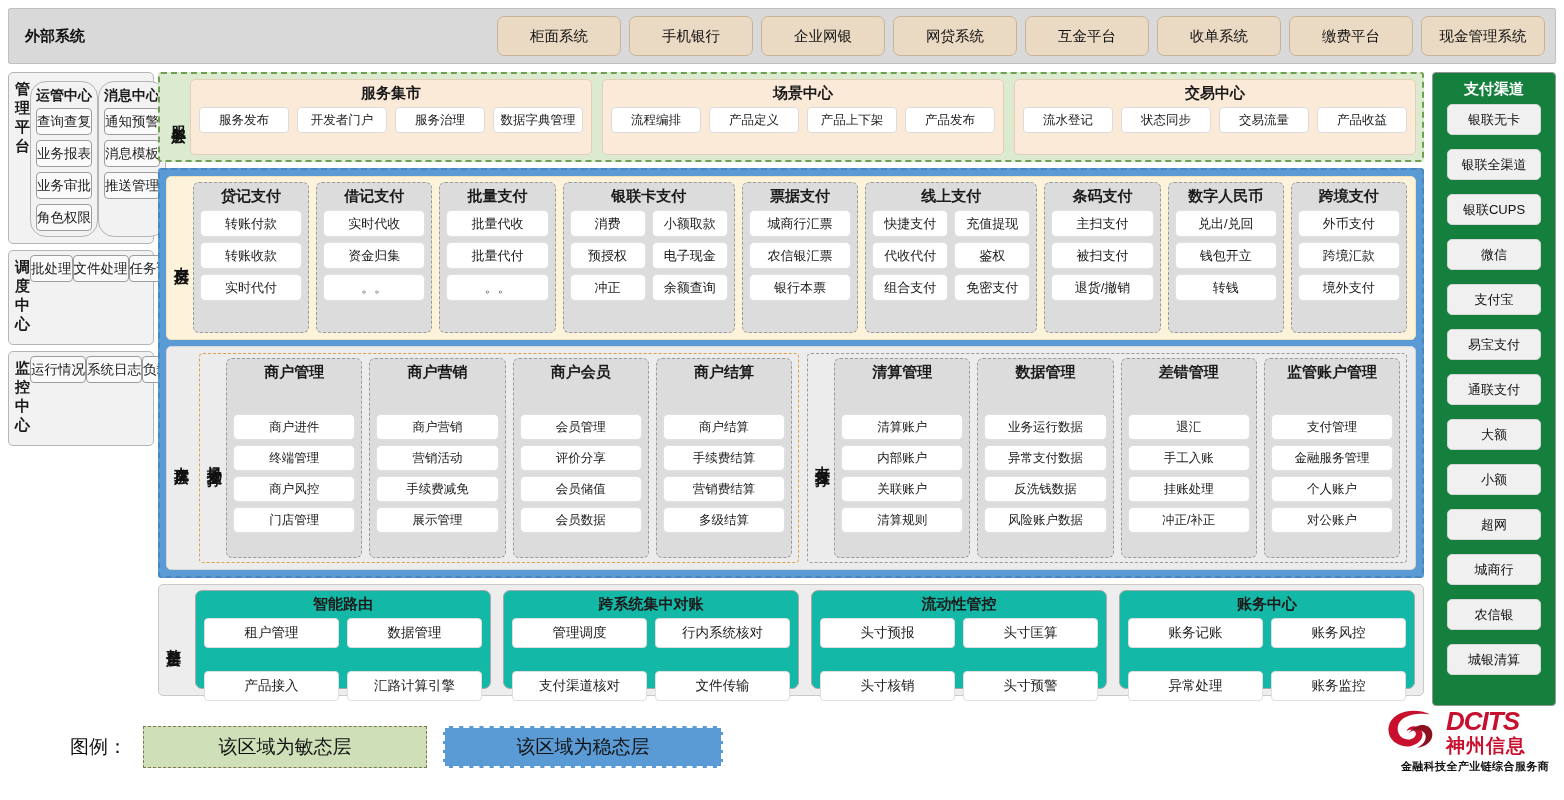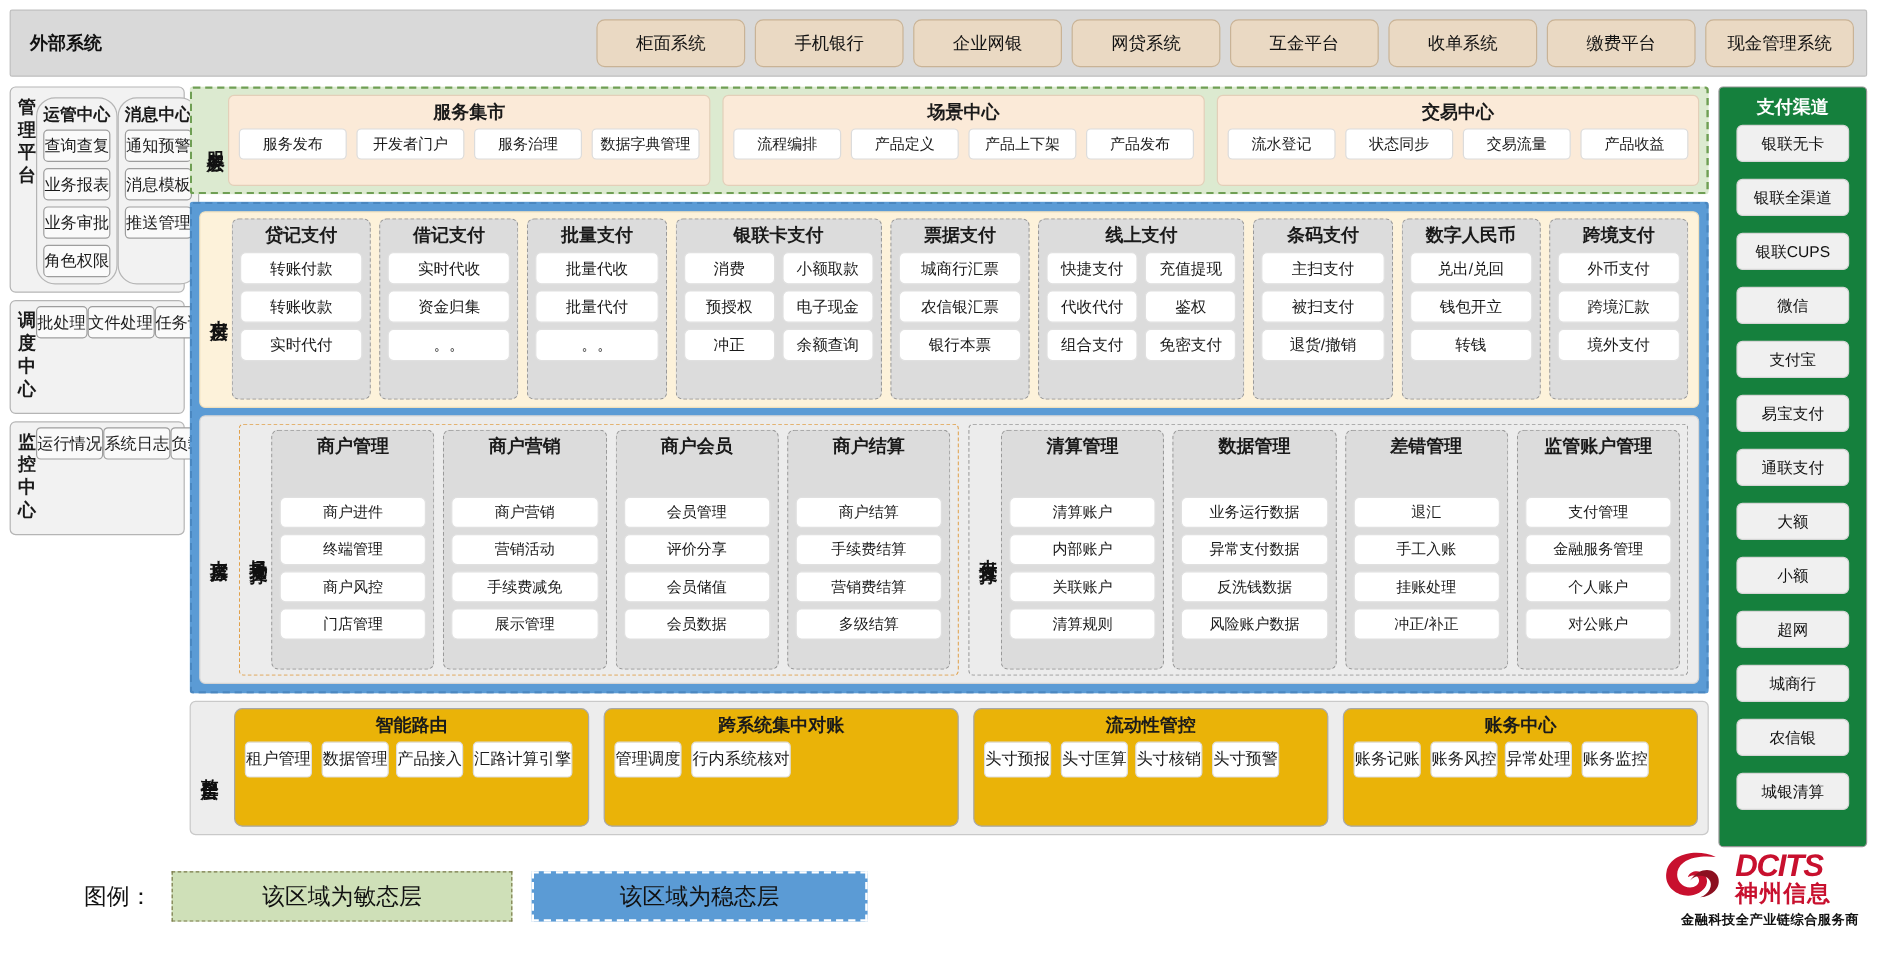--- a/index.html
+++ b/index.html
@@ -128,25 +128,25 @@
   }
 
   
   .integ {
     margin-top:6px; height:112px; background:#ededed;
     border:1px solid #c9c9c9; border-radius:5px;
     display:flex; padding:5px 8px 6px 2px; gap:10px;
   }
   .integ-cards { display:flex; flex:1; gap:12px; }
   .icard {
-    flex:1; background:#eab308; border:1px solid #a8a8a8; border-radius:7px;
+    flex:1; background:#14b8a6; border:1px solid #a8a8a8; border-radius:7px;
     padding:2px 8px 6px; display:flex; flex-direction:column;
   }
   .icard-title { text-align:center; font-size:15px; font-weight:bold; padding:2px 0 4px; }
-  .icard-body { display:flex; flex-direction:row; gap:6px; flex:1; }
+  .icard-body { display:flex; flex-direction:column; gap:23px; flex:1; }
   .irow { display:flex; gap:8px; }
   .iitem {
     flex:1; background:#ffffff; border:1px solid #dedede; border-radius:4px;
     height:30px; display:flex; align-items:center; justify-content:center;
     font-size:13.5px; white-space:nowrap;
   }
 
   
   .chan {
     position:absolute; left:1432px; top:72px; width:124px; height:634px;
@@ -513,20 +513,24 @@
               </div>
             </div>
           </div>
           <div class="icard">
             <div class="icard-title">跨系统集中对账</div>
             <div class="icard-body">
               <div class="irow">
                 <div class="iitem">管理调度</div>
                 <div class="iitem">行内系统核对</div>
               </div>
+              <div class="irow">
+                <div class="iitem">支付渠道核对</div>
+                <div class="iitem">文件传输</div>
+              </div>
             </div>
           </div>
           <div class="icard">
             <div class="icard-title">流动性管控</div>
             <div class="icard-body">
               <div class="irow">
                 <div class="iitem">头寸预报</div>
                 <div class="iitem">头寸匡算</div>
               </div>
               <div class="irow">

